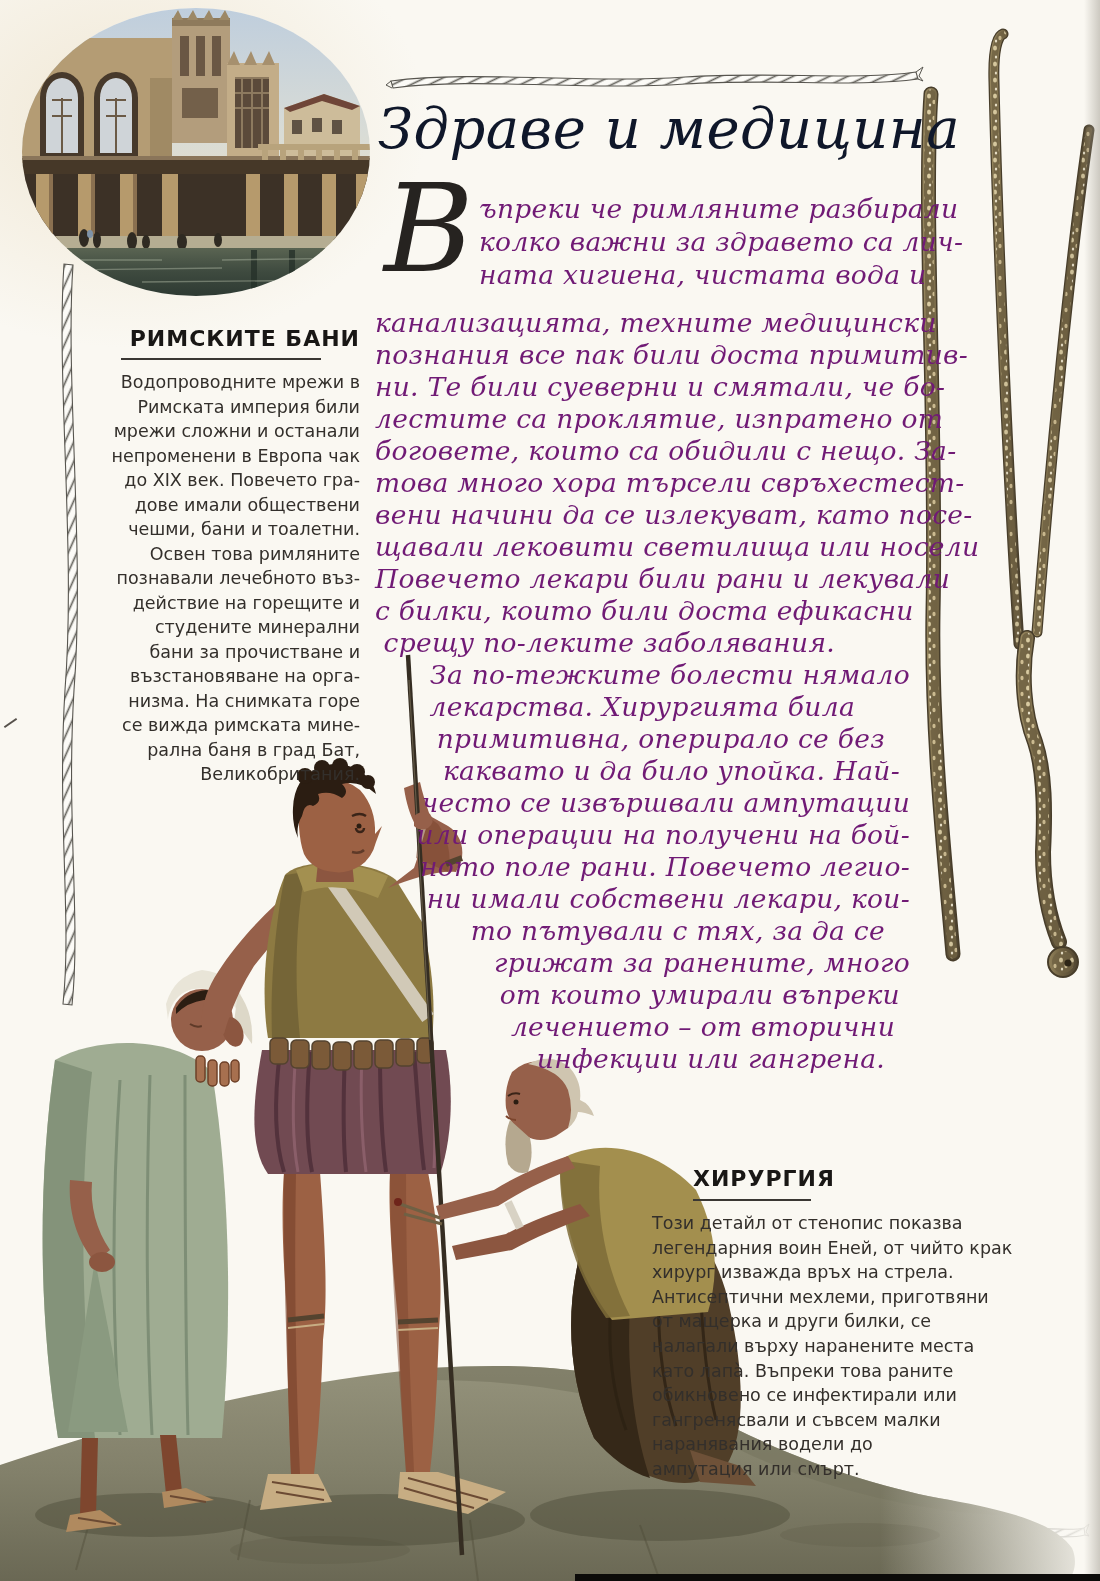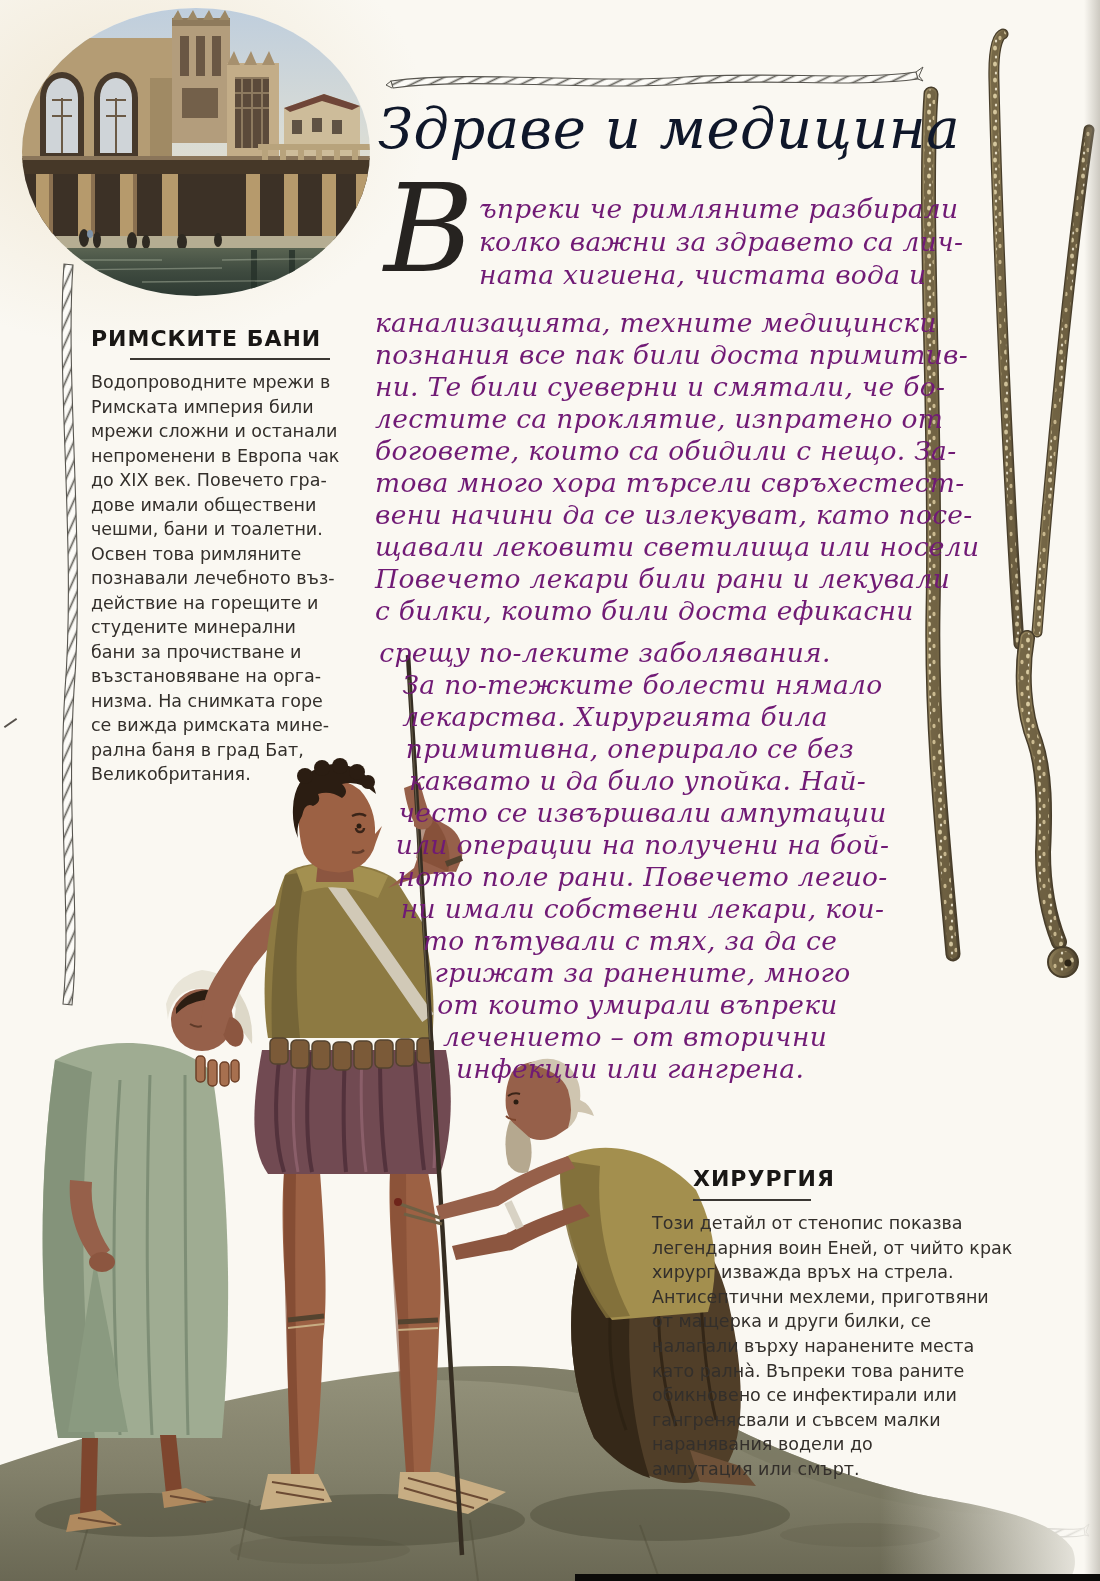--- a/index.html
+++ b/index.html
@@ -20,23 +20,23 @@
   
   .page-title{left:378px;top:96px;width:544px;text-align:right;
     font-style:italic;font-size:56px;color:#0f172a;letter-spacing:.5px;white-space:nowrap;}
   .drop-cap{left:384px;top:168px;font-style:italic;font-size:122px;line-height:1;
     color:#262320;}
   .main-text{left:375px;top:192px;width:535px;color:#701a75;}
   .main-text .line{font-style:italic;font-size:26.5px;line-height:32px;letter-spacing:.3px;white-space:nowrap;}
   .intro{padding-left:104px;}
   .intro .line{line-height:33px;}
   .body-block{margin-top:16px;}
-  .taper{text-align:center;margin-top:10px;}
+  .taper{text-align:right;}
   
-  .sidebar{left:91px;top:326px;width:278px;text-align:left;color:#24211e;
+  .sidebar{left:82px;top:326px;width:278px;text-align:right;color:#24211e;
     font-family:"DejaVu Sans",sans-serif;}
   .sidebar-heading{font-size:22px;font-weight:bold;letter-spacing:1px;color:#191715;}
   .sidebar-rule{width:200px;height:2px;background:#3a3733;margin:7px auto 10px auto;}
   .sidebar .line{font-size:17.5px;line-height:24.5px;color:#332f2b;white-space:nowrap;}
   
   .surgery{left:652px;top:1166px;width:426px;color:#24211e;font-family:"DejaVu Sans",sans-serif;}
   .surgery-heading{font-size:22px;font-weight:bold;letter-spacing:1px;color:#191715;padding-left:41px;}
   .surgery-rule{width:118px;height:2px;background:#3a3733;margin:8px 0 10px 41px;}
   .surgery-lines{text-align:left;}
   .surgery .line{font-size:17.5px;line-height:24.6px;color:#332f2b;white-space:nowrap;}
@@ -428,21 +428,21 @@
 <div class="abs surgery">
   <div class="surgery-heading">ХИРУРГИЯ</div>
   <div class="surgery-rule"></div>
   <div class="surgery-lines">
       <div class="line">Този детайл от стенопис показва</div>
       <div class="line">легендарния воин Еней, от чийто крак</div>
       <div class="line">хирург изважда връх на стрела.</div>
       <div class="line">Антисептични мехлеми, приготвяни</div>
       <div class="line">от мащерка и други билки, се</div>
       <div class="line">налагали върху наранените места</div>
-      <div class="line">като рална̀. Въпреки това раните</div>
+      <div class="line">като лапа̀. Въпреки това раните</div>
       <div class="line">обикновено се инфектирали или</div>
       <div class="line">гангренясвали и съвсем малки</div>
       <div class="line">наранявания водели до</div>
       <div class="line">ампутация или смърт.</div>
     </div>
 </div>
 
 <div class="abs right-gutter"></div>
 <div class="abs bottom-edge"></div>
 

